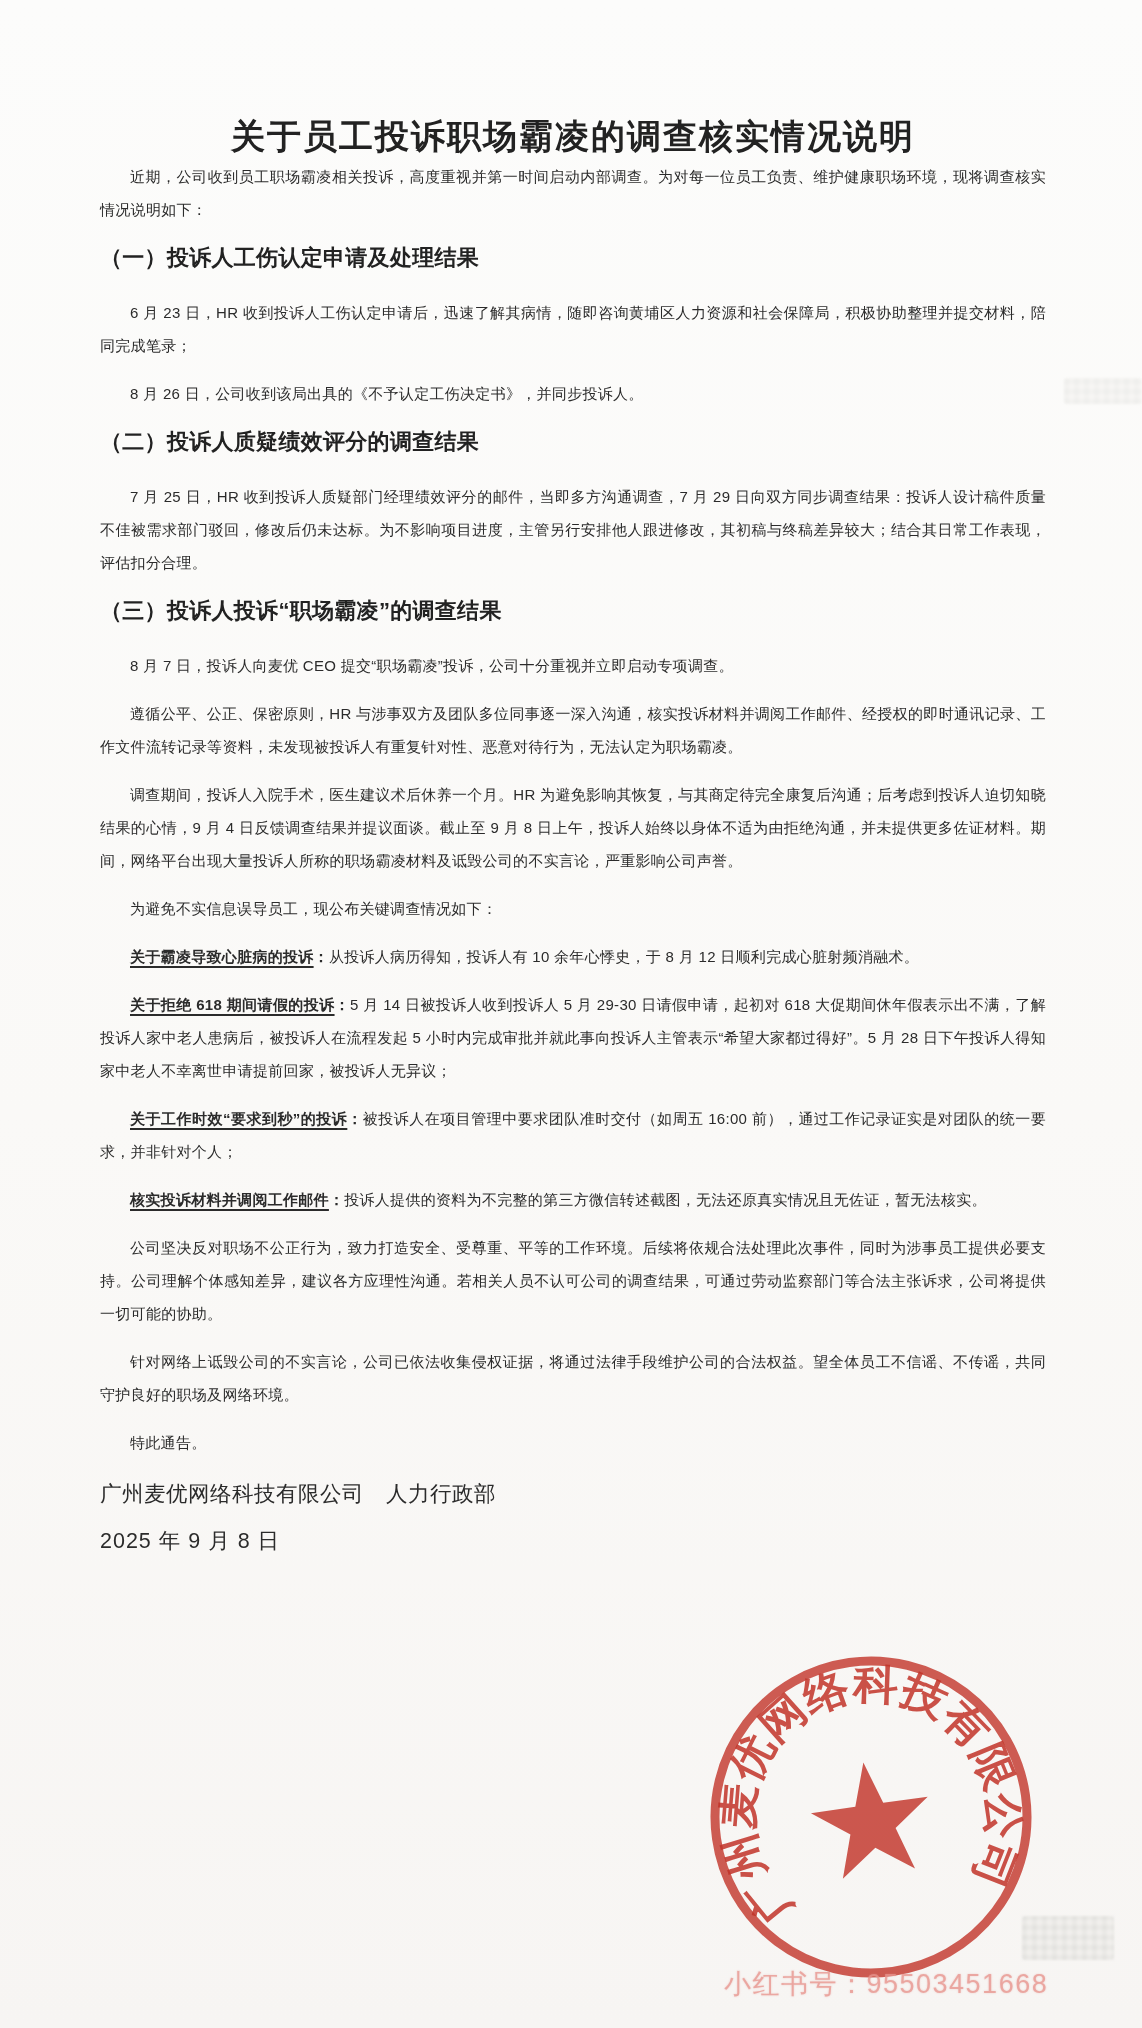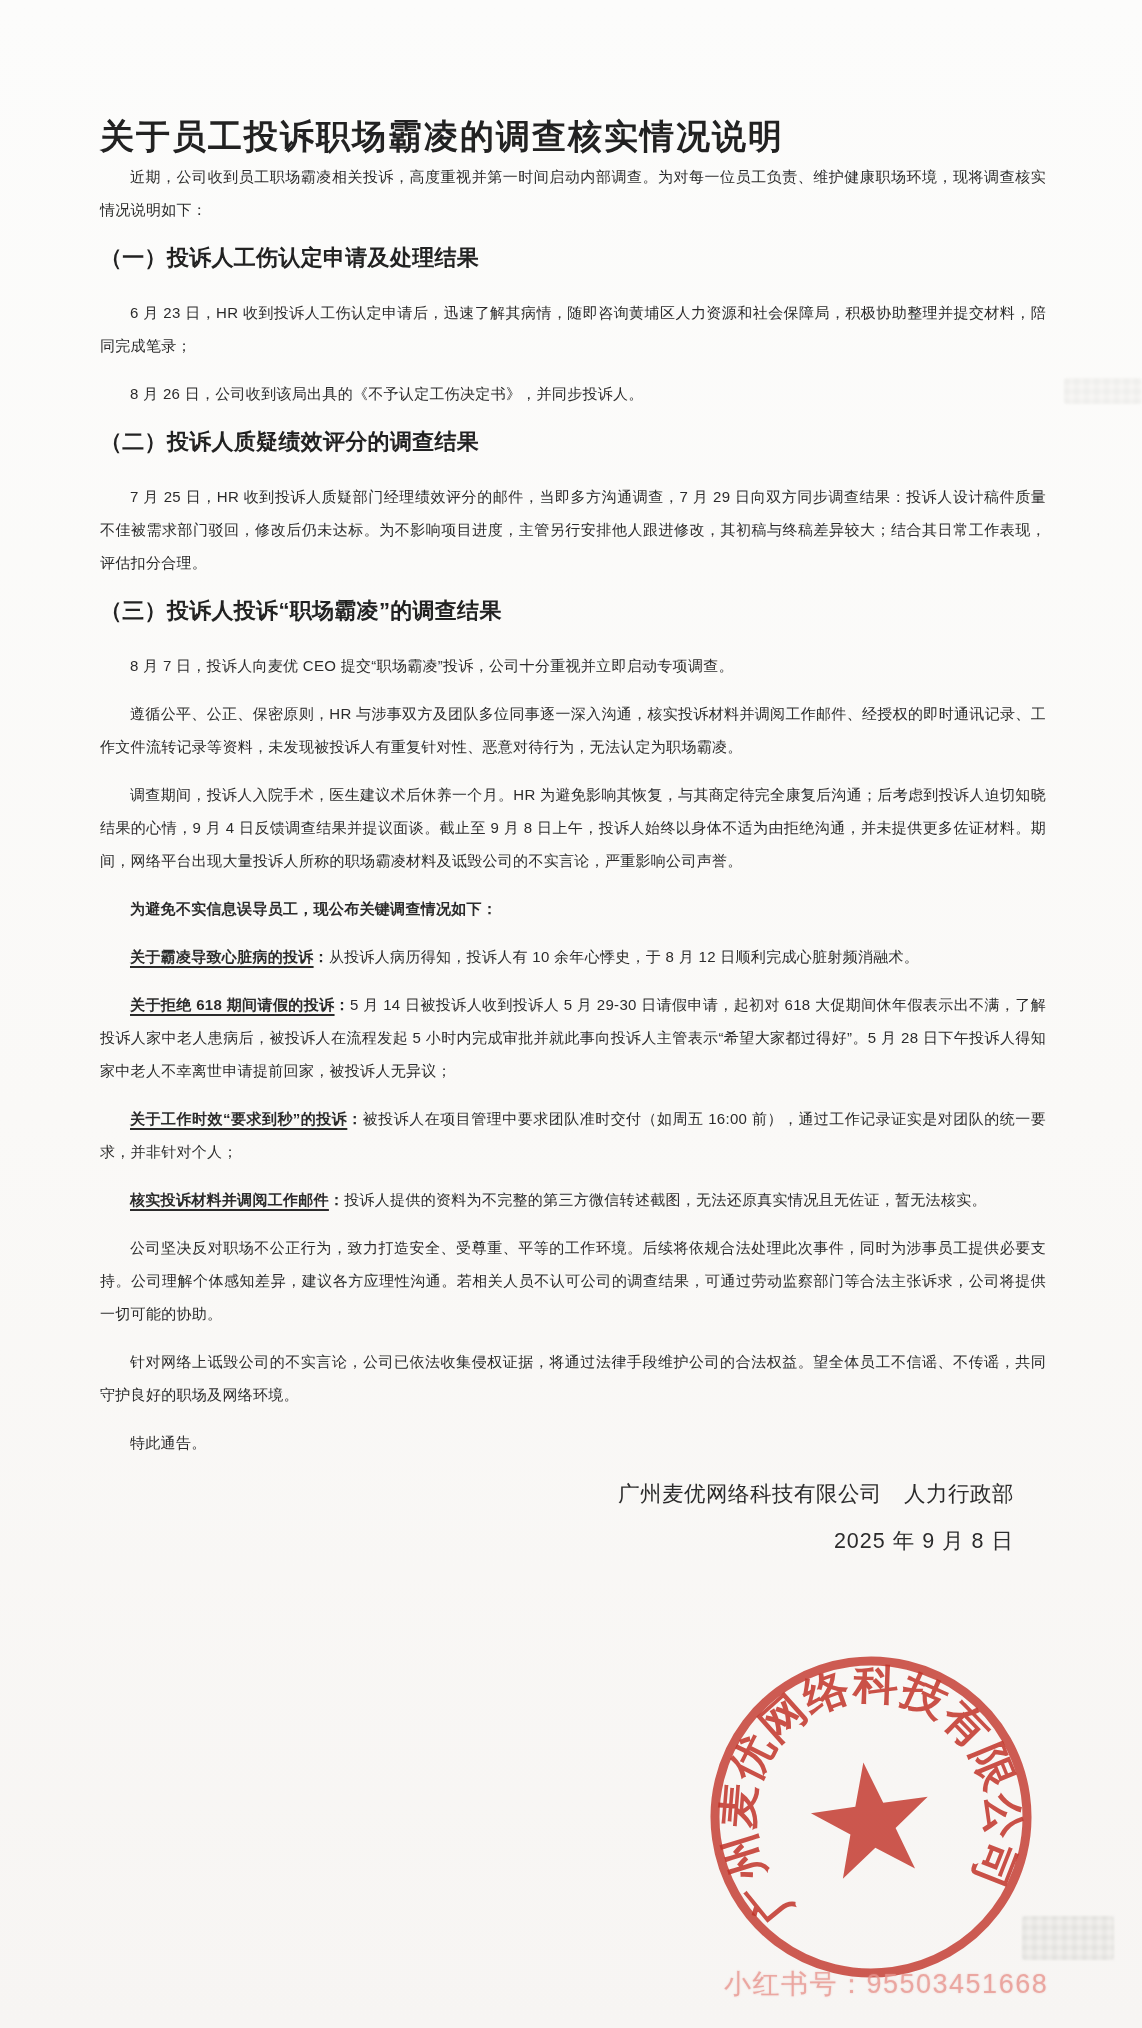--- a/index.html
+++ b/index.html
@@ -13,44 +13,44 @@
     -webkit-font-smoothing:antialiased;
   }
   .content{
     position:absolute;inset:0;
     padding:0 96px 0 100px;
     box-sizing:border-box;
   }
   .title{
     margin:112px 0 0;
     font-size:34px;line-height:48px;
-    font-weight:700;text-align:left;
+    font-weight:700;text-align:center;
     letter-spacing:2px;color:#222;
   }
   p.body{
     font-size:15px;line-height:33px;
     margin:0 0 15px;text-indent:2em;
     text-align:justify;letter-spacing:.3px;
   }
   .intro{margin-top:82px;}
   h3.sec{
     font-size:22px;line-height:33px;
     margin:8px 0 22px;font-weight:700;color:#222;
     letter-spacing:.3px;
   }
-  .keynote{font-weight:700;}
+  .keynote{font-weight:400;}
   .f-label{
     font-weight:700;
     text-decoration:underline;
     text-underline-offset:4px;
     text-decoration-thickness:2px;
   }
   .f-colon{font-weight:700;}
   .notice{margin-top:48px;text-indent:0;}
-  .sig-block{text-align:right;padding-right:32px;}
+  .sig-block{text-align:left;padding-right:32px;}
   .sig{margin:19px 0 0;font-size:21.5px;line-height:33px;letter-spacing:.5px;}
   .date{margin:14px 0 0;font-size:21.5px;line-height:33px;letter-spacing:1px;}
   
   .stamp{
     position:absolute;left:706px;top:1652px;
     width:330px;height:330px;
     transform:rotate(-8deg);
     mix-blend-mode:multiply;
     pointer-events:none;
   }

